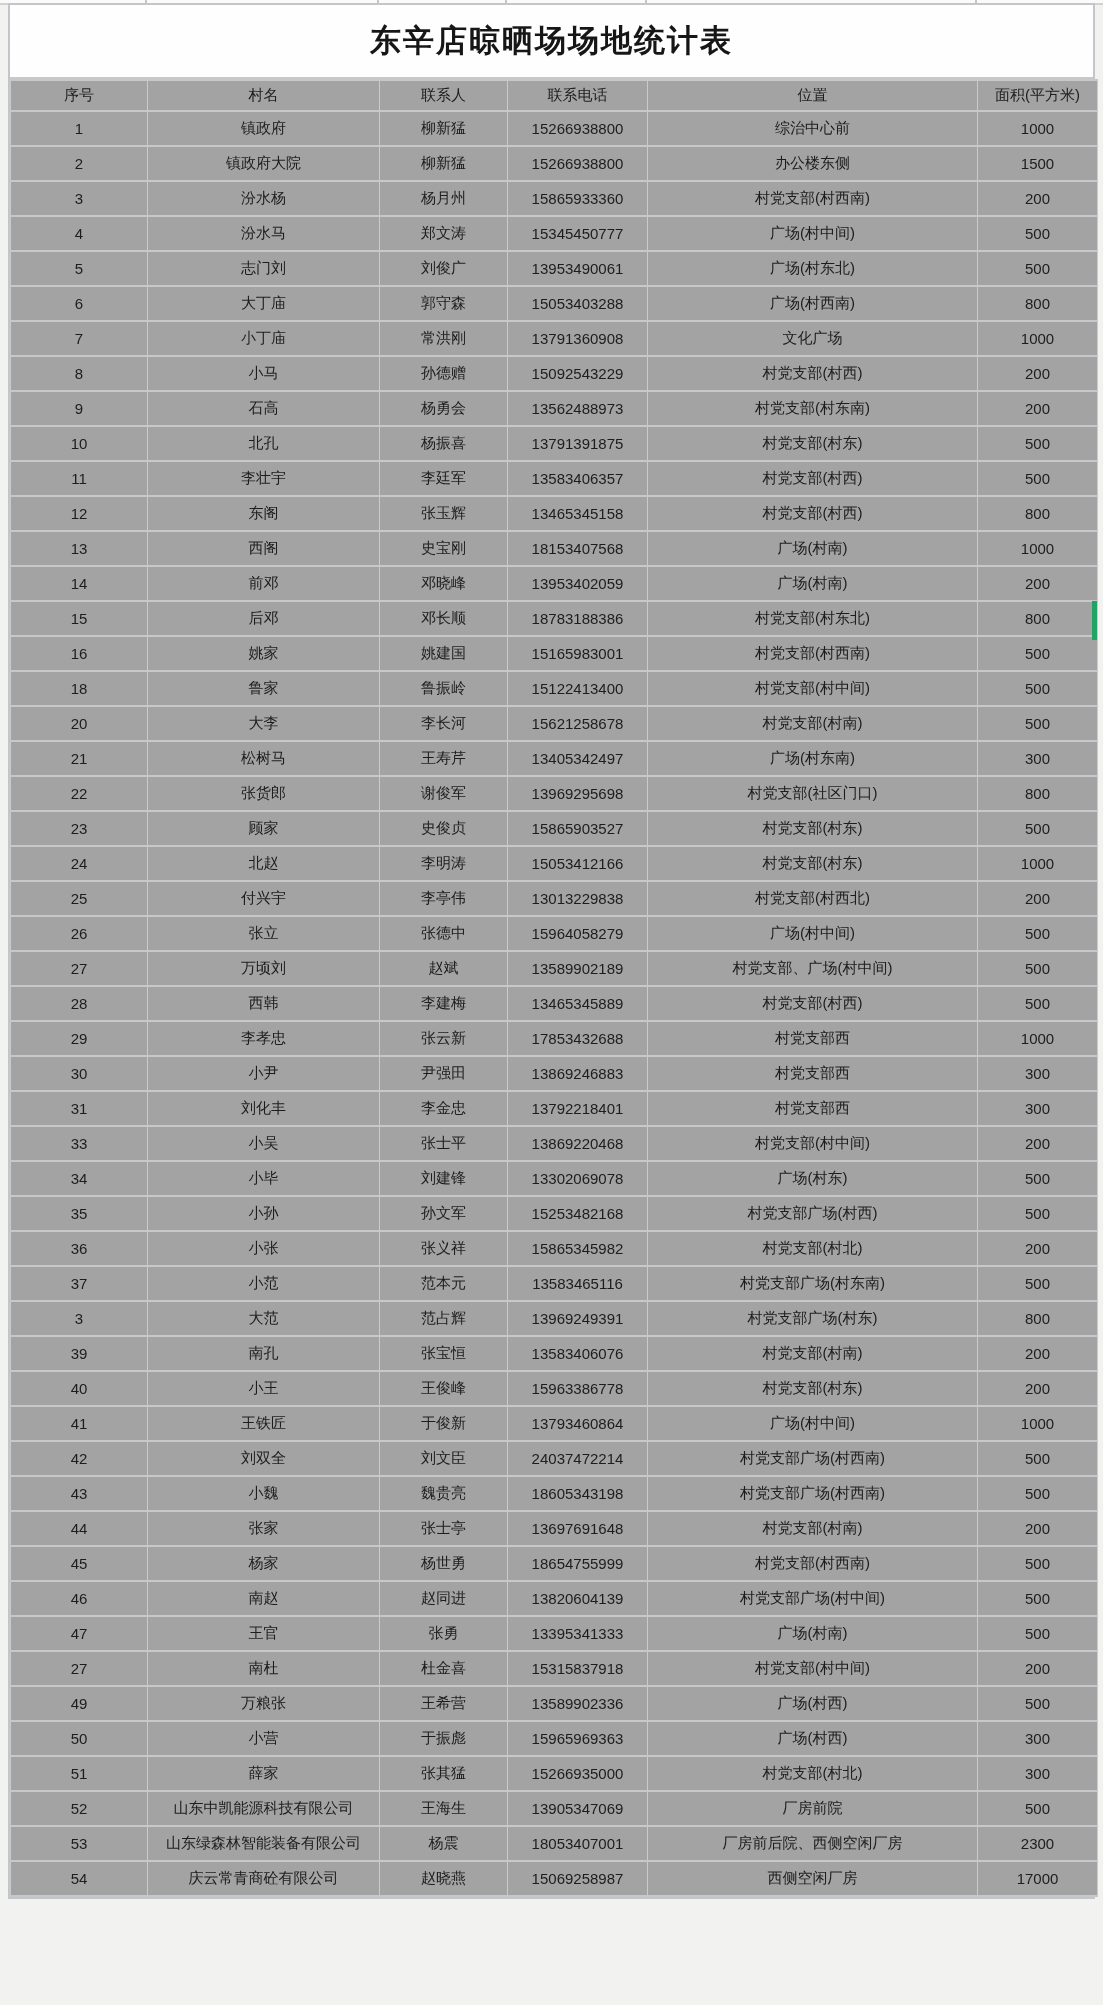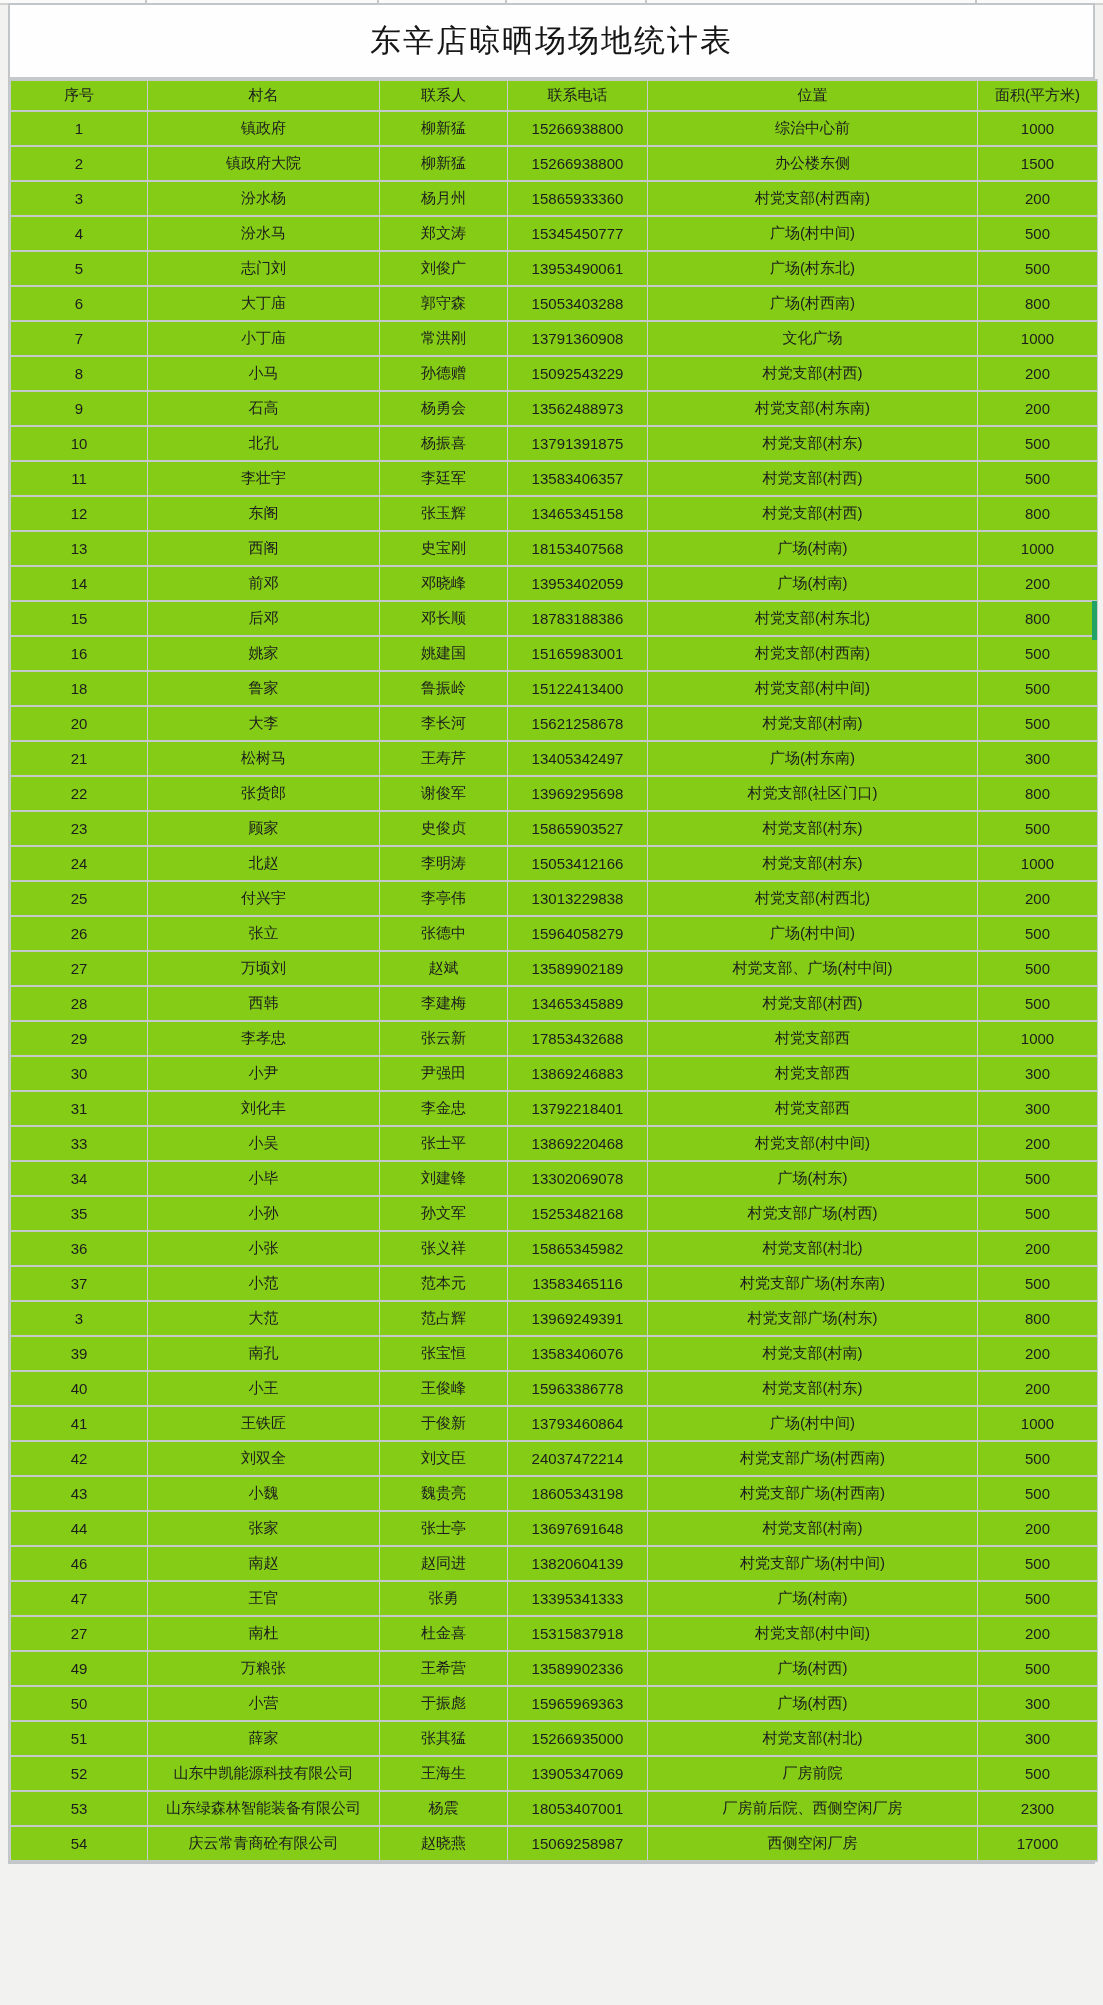--- a/index.html
+++ b/index.html
@@ -35,30 +35,30 @@
     border: 2px solid #c3c6c9;
     background: #fefefe;
   }
   .title-row {
     height: 72px;
     border-bottom: 2px solid #c6c9cc;
     display: flex;
     align-items: center;
     justify-content: center;
     font-size: 31px;
-    font-weight: 400;
+    font-weight: 700;
     letter-spacing: 2px;
     color: #161616;
     background: #fefefe;
   }
   table.stat {
     border-collapse: collapse;
     table-layout: fixed;
     width: 100%;
-    background: #84cc16;
+    background: #a3a3a3;
   }
   table.stat th, table.stat td {
     border-left: 1px solid #c9cccf;
     border-right: 1px solid #c9cccf;
     border-top: 2px solid #c6c9cc;
     border-bottom: 2px solid #c6c9cc;
     text-align: center;
     vertical-align: middle;
     font-size: 15px;
     color: #1d1d1d;
@@ -433,20 +433,28 @@
         </tr>
         <tr>
           <td>44</td>
           <td>张家</td>
           <td>张士亭</td>
           <td>13697691648</td>
           <td>村党支部(村南)</td>
           <td>200</td>
         </tr>
         <tr>
+          <td>45</td>
+          <td>杨家</td>
+          <td>杨世勇</td>
+          <td>18654755999</td>
+          <td>村党支部(村西南)</td>
+          <td>500</td>
+        </tr>
+        <tr>
           <td>46</td>
           <td>南赵</td>
           <td>赵同进</td>
           <td>13820604139</td>
           <td>村党支部广场(村中间)</td>
           <td>500</td>
         </tr>
         <tr>
           <td>47</td>
           <td>王官</td>

